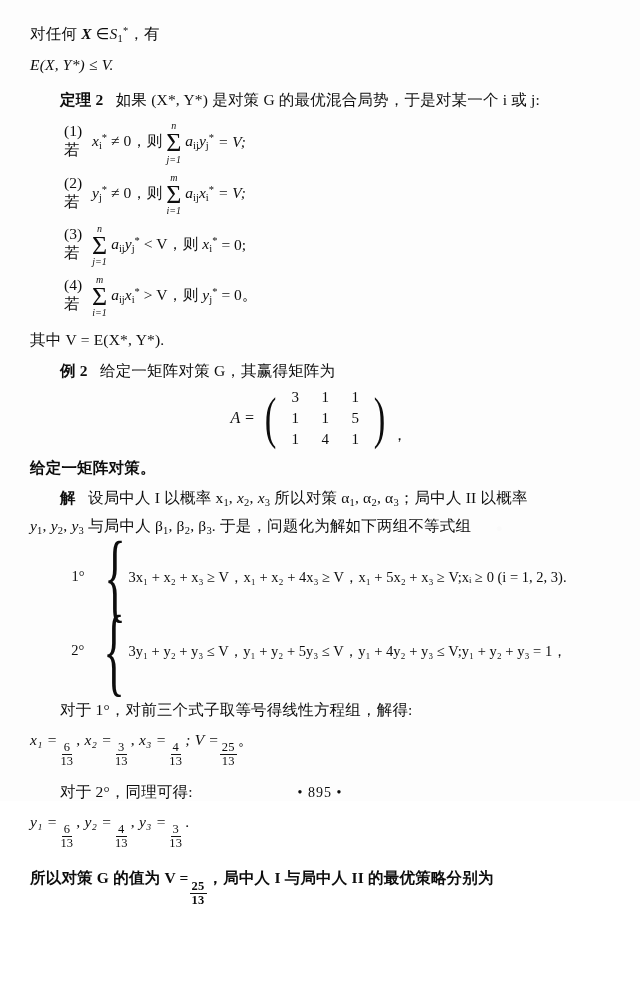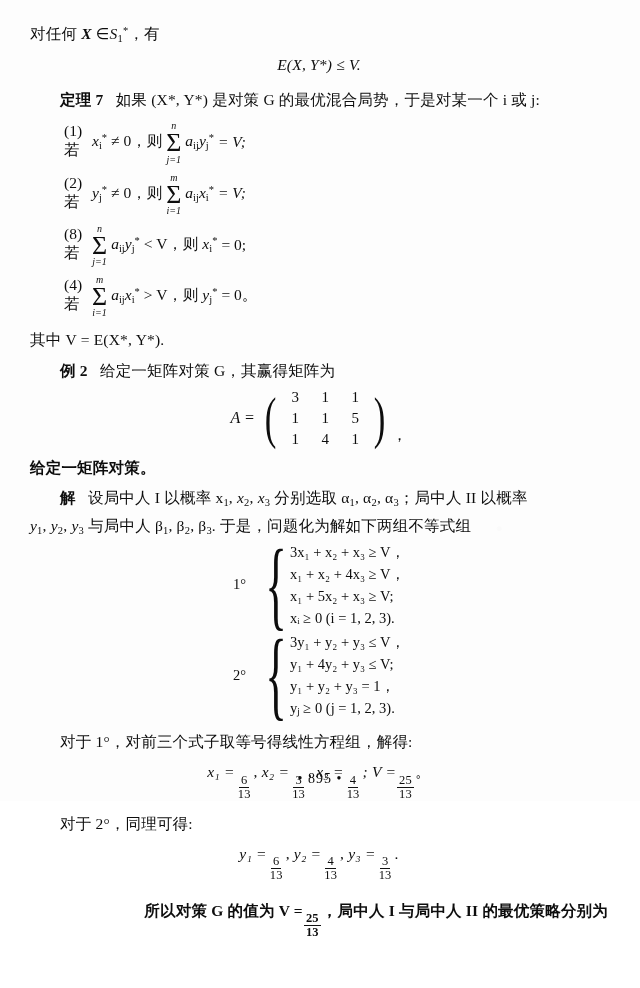--- a/index.html
+++ b/index.html
@@ -36,28 +36,27 @@
   .line {
     font-size: 15.5px;
     line-height: 1.55;
     margin: 0 0 2px 0;
     letter-spacing: 0.2px;
   }
   .indent {
     text-indent: 30px;
   }
   .center {
-    text-align: center;
   }
   .bold {
     font-weight: bold;
   }
   .gap-s { margin-top: 6px; }
   .gap-m { margin-top: 11px; }
-  .gap-l { margin-top: 16px; text-align: right; }
+  .gap-l { margin-top: 16px; }
 
   .it { font-style: italic; }
   .mono-sub { font-size: 10.5px; vertical-align: -0.28em; }
   .sup { font-size: 10.5px; vertical-align: 0.45em; }
   .sigma {
     display: inline-flex;
     flex-direction: column;
     align-items: center;
     line-height: 1;
     font-size: 10px;
@@ -121,42 +120,41 @@
   .brace {
     font-size: 100px;
     line-height: 0.72;
     font-family: "Liberation Serif", serif;
     transform: scaleX(0.45);
     display: inline-block;
     margin-right: -10px;
   }
   .syslines {
     display: flex;
-    flex-direction: column;
     font-size: 14.5px;
     line-height: 1.52;
   }
   .syslines > div { white-space: nowrap; }
 
   
   .frac {
     display: inline-flex;
     flex-direction: column;
     align-items: center;
     vertical-align: -0.52em;
     font-size: 12.5px;
     line-height: 1.05;
     margin: 0 1px;
   }
   .frac .num { border-bottom: 1.2px solid #111; padding: 0 2px; }
   .frac .den { padding: 0 2px; }
 
   .footer {
     position: absolute;
-    bottom: 14px;
+    bottom: 0;
     left: 0;
     width: 640px;
     text-align: center;
     font-size: 14px;
     letter-spacing: 1px;
   }
 </style>
 </head>
 <body>
 
@@ -165,21 +163,21 @@
 
     <div class="line">
       <span>对任何</span>
       <span class="it bold">X</span>
       <span>∈</span><span class="it">S</span><span class="mono-sub">1</span><span class="sup">*</span><span>，有</span>
     </div>
 
     <div class="line center it gap-s">E(X, Y*) ≤ V.</div>
 
     <div class="line indent gap-m">
-      <span class="bold">定理 7</span>
+      <span class="bold">定理 2</span>
       &nbsp;&nbsp;<span>如果 (X*, Y*) 是对策 G 的最优混合局势，于是对某一个 i 或 j:</span>
     </div>
 
     <div class="eqitem gap-m">
       <span class="lbl">(1) 若</span>
       <span class="mid">
         <span><span class="it">x</span><span class="mono-sub">i</span><span class="sup">*</span></span>
         <span>≠ 0，则</span>
         <span class="sigma">
           <span class="top">n</span>
@@ -200,21 +198,21 @@
           <span class="top">m</span>
           <span class="big">Σ</span>
           <span class="bot">i=1</span>
         </span>
         <span><span class="it">a</span><span class="mono-sub">ij</span><span class="it">x</span><span class="mono-sub">i</span><span class="sup">*</span></span>
         <span class="it">= V;</span>
       </span>
     </div>
 
     <div class="eqitem gap-m">
-      <span class="lbl">(8) 若</span>
+      <span class="lbl">(3) 若</span>
       <span class="mid">
         <span class="sigma">
           <span class="top">n</span>
           <span class="big">Σ</span>
           <span class="bot">j=1</span>
         </span>
         <span><span class="it">a</span><span class="mono-sub">ij</span><span class="it">y</span><span class="mono-sub">j</span><span class="sup">*</span></span>
         <span>&lt; V，则</span>
         <span><span class="it">x</span><span class="mono-sub">i</span><span class="sup">*</span></span>
         <span>= 0;</span>
@@ -259,21 +257,21 @@
       </span>
       <span class="paren-r">)</span>
       <span class="comma-after">，</span>
     </div>
 
     <div class="line bold gap-s">给定一矩阵对策。</div>
 
     <div class="line indent gap-s">
       <span class="bold">解</span>
       &nbsp;&nbsp;<span>设局中人 I 以概率 x</span><span class="mono-sub">1</span>, <span class="it">x</span><span class="mono-sub">2</span>, <span class="it">x</span><span class="mono-sub">3</span>
-      <span>分别选取 α</span><span class="mono-sub">1</span>, α<span class="mono-sub">2</span>, α<span class="mono-sub">3</span><span>；局中人 II 以概率</span>
+      <span>所以对策 α</span><span class="mono-sub">1</span>, α<span class="mono-sub">2</span>, α<span class="mono-sub">3</span><span>；局中人 II 以概率</span>
     </div>
     <div class="line">
       <span class="it">y</span><span class="mono-sub">1</span>, <span class="it">y</span><span class="mono-sub">2</span>, <span class="it">y</span><span class="mono-sub">3</span>
       <span>与局中人 β</span><span class="mono-sub">1</span>, β<span class="mono-sub">2</span>, β<span class="mono-sub">3</span>.
       <span>于是，问题化为解如下两组不等式组</span>
     </div>
 
     <div class="sysblock gap-s">
       <span class="syslabel">1°</span>
       <span class="brace">{</span>
@@ -283,23 +281,23 @@
         <div>x₁ + 5x₂ + x₃ ≥ V;</div>
         <div>xᵢ ≥ 0 (i = 1, 2, 3).</div>
       </span>
     </div>
 
     <div class="sysblock gap-s">
       <span class="syslabel">2°</span>
       <span class="brace">{</span>
       <span class="syslines">
         <div>3y₁ + y₂ + y₃ ≤ V，</div>
+        <div>y₁ + y₂ + 5y₃ ≤ V，</div>
         <div>y₁ + 4y₂ + y₃ ≤ V;</div>
         <div>y₁ + y₂ + y₃ = 1，</div>
-        <div>yⱼ ≥ 0 (j = 1, 2, 3).</div>
       </span>
     </div>
 
     <div class="line indent gap-m">对于 1°，对前三个式子取等号得线性方程组，解得:</div>
 
     <div class="line center gap-s">
       <span class="it">x₁ =</span><span class="frac">
           <span class="num">6</span>
           <span class="den">13</span>
         </span>,

